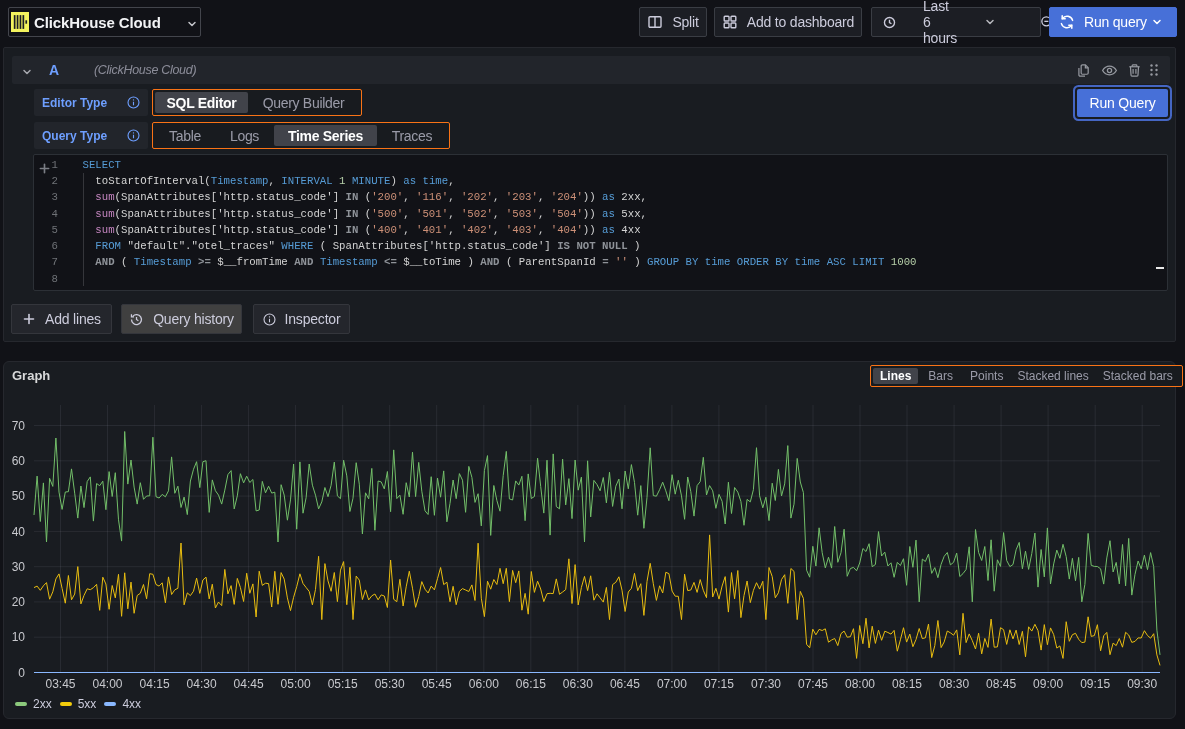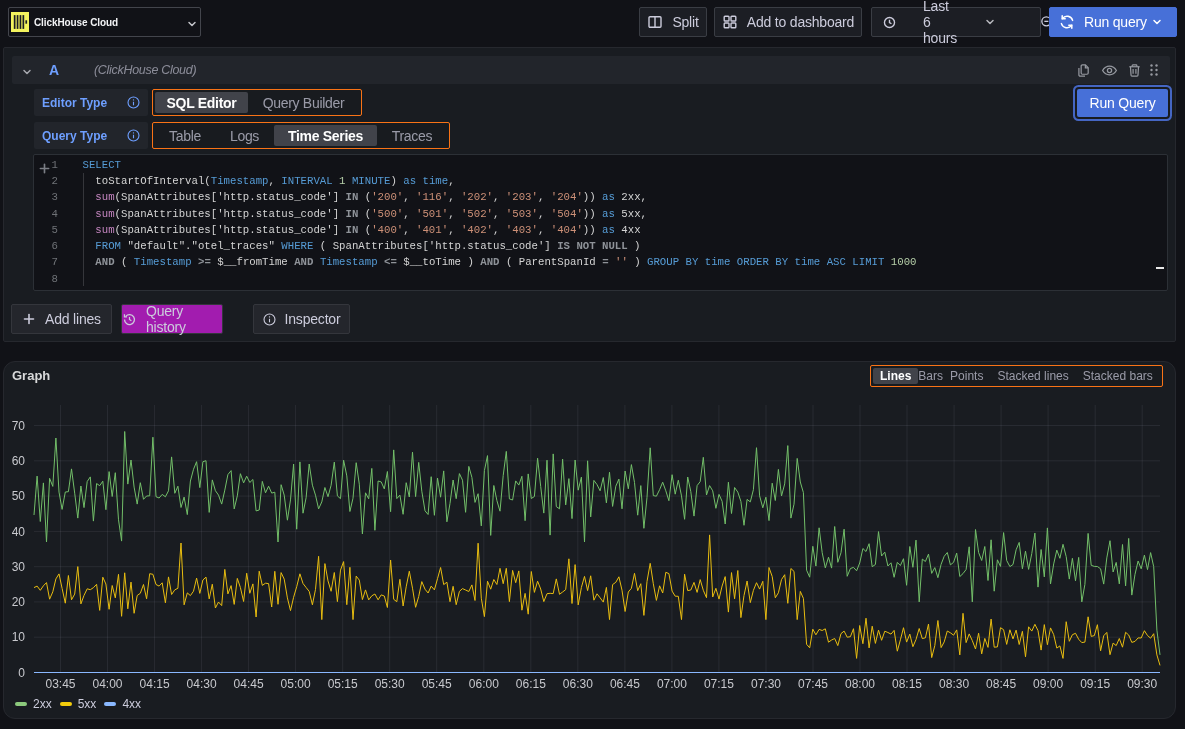--- a/index.html
+++ b/index.html
@@ -22,21 +22,21 @@
     <svg width="18" height="20" viewBox="0 0 18 20" style="position:absolute;left:2px;top:4px">
         <rect width="18" height="20" fill="#F4F45E"></rect>
         <g fill="#1c1e24">
           <rect x="2.8" y="3.1" width="1.7" height="13.8"></rect>
           <rect x="5.7" y="3.1" width="1.7" height="13.8"></rect>
           <rect x="8.6" y="3.1" width="1.7" height="13.8"></rect>
           <rect x="11.5" y="3.1" width="1.7" height="13.8"></rect>
           <rect x="14.4" y="8.3" width="1.7" height="3.4"></rect>
         </g>
       </svg>
-    <div class="abs" style="left:25px;top:0;height:28px;display:flex;align-items:center;color:#f2f3f5;font-size:10px;font-weight:600;letter-spacing:-0.1px">ClickHouse Cloud</div>
+    <div class="abs" style="left:25px;top:0;height:28px;display:flex;align-items:center;color:#f2f3f5;font-size:15px;font-weight:600;letter-spacing:-0.1px">ClickHouse Cloud</div>
     <div class="abs" style="left:177px;top:8px;color:#c3c4c9"><svg width="12" height="12" viewBox="0 0 12 12" fill="none" stroke="currentColor" stroke-width="1.5" stroke-linecap="round" stroke-linejoin="round">
           <path d="M3 4.5l3 3 3-3"></path>
         </svg></div>
   </div>
   <div class="btn" style="left:639px;top:7px;width:68px">
       <svg width="16" height="16" viewBox="0 0 16 16" fill="none" stroke="currentColor" stroke-width="1.4">
         <rect x="2" y="2.7" width="12" height="10.6" rx="1"></rect>
         <line x1="8" y1="2.7" x2="8" y2="13.3"></line>
       </svg>
       <span>Split</span>
@@ -174,43 +174,43 @@
     <div class="abs" style="left:1122px;top:112px;width:8px;height:2px;background:#e8e8e8"></div>
   </div>
 
   <div class="btn" style="left:7px;top:256px;width:101px;background:#24262c;border-color:#34363c">
       <svg width="14" height="14" viewBox="0 0 14 14" fill="none" stroke="currentColor" stroke-width="1.6" stroke-linecap="round">
         <line x1="7" y1="2.5" x2="7" y2="11.5"></line>
         <line x1="2.5" y1="7" x2="11.5" y2="7"></line>
       </svg>
       <span>Add lines</span>
     </div>
-  <div class="btn" style="left:117px;top:256px;width:102px;background:#a21caf;border-color:#34363c">
+  <div class="btn" style="left:117px;top:256px;width:121px;background:#404040;border-color:#34363c">
       <svg width="15" height="15" viewBox="0 0 16 16" fill="none" stroke="currentColor" stroke-width="1.4">
         <path d="M2.7 8a5.3 5.3 0 1 0 1.3-3.4"></path>
         <path d="M2.6 2.4v2.7h2.7" stroke-width="1.3"></path>
         <path d="M8 5.2V8l2 1.3" stroke-width="1.3"></path>
       </svg>
       <span>Query history</span>
     </div>
   <div class="btn" style="left:249px;top:256px;width:97px;background:#24262c;border-color:#34363c">
       <svg width="13" height="13" viewBox="0 0 14 14" fill="none" stroke="currentColor" stroke-width="1.2">
         <circle cx="7" cy="7" r="5.9"></circle>
         <line x1="7" y1="6.2" x2="7" y2="10"></line>
         <circle cx="7" cy="4.2" r="0.7" fill="currentColor" stroke="none"></circle>
       </svg>
       <span>Inspector</span>
     </div>
 </div>
 
-<div class="abs" style="left:3px;top:361px;width:1173px;height:358px;background:#191C21;border:1px solid #26282e;border-radius:12px">
+<div class="abs" style="left:3px;top:361px;width:1173px;height:358px;background:#191C21;border:1px solid #26282e;border-radius:6px">
   <div class="abs" style="left:8px;top:6px;color:#d8d9da;font-size:13px;font-weight:700">Graph</div>
   <div class="radio" style="left:866px;top:3px;height:22px;font-size:12px;letter-spacing:0">
     <span class="sel" style="padding:0 7px">Lines</span>
-      <span style="padding:0 0">Bars</span>
+      <span style="padding:0 10px">Bars</span>
       <span style="padding:0 7px">Points</span>
       <span style="padding:0 7px">Stacked lines</span>
       <span style="padding:0 7px">Stacked bars</span>
   </div>
   <svg width="1171" height="357" viewBox="0 0 1171 357" style="position:absolute;left:0;top:0">
 <g stroke="rgba(204,204,220,0.09)" stroke-width="1">
         <line x1="30.0" y1="310.5" x2="1156.0" y2="310.5"></line>
         <line x1="30.0" y1="275.2" x2="1156.0" y2="275.2"></line>
         <line x1="30.0" y1="239.9" x2="1156.0" y2="239.9"></line>
         <line x1="30.0" y1="204.7" x2="1156.0" y2="204.7"></line>

